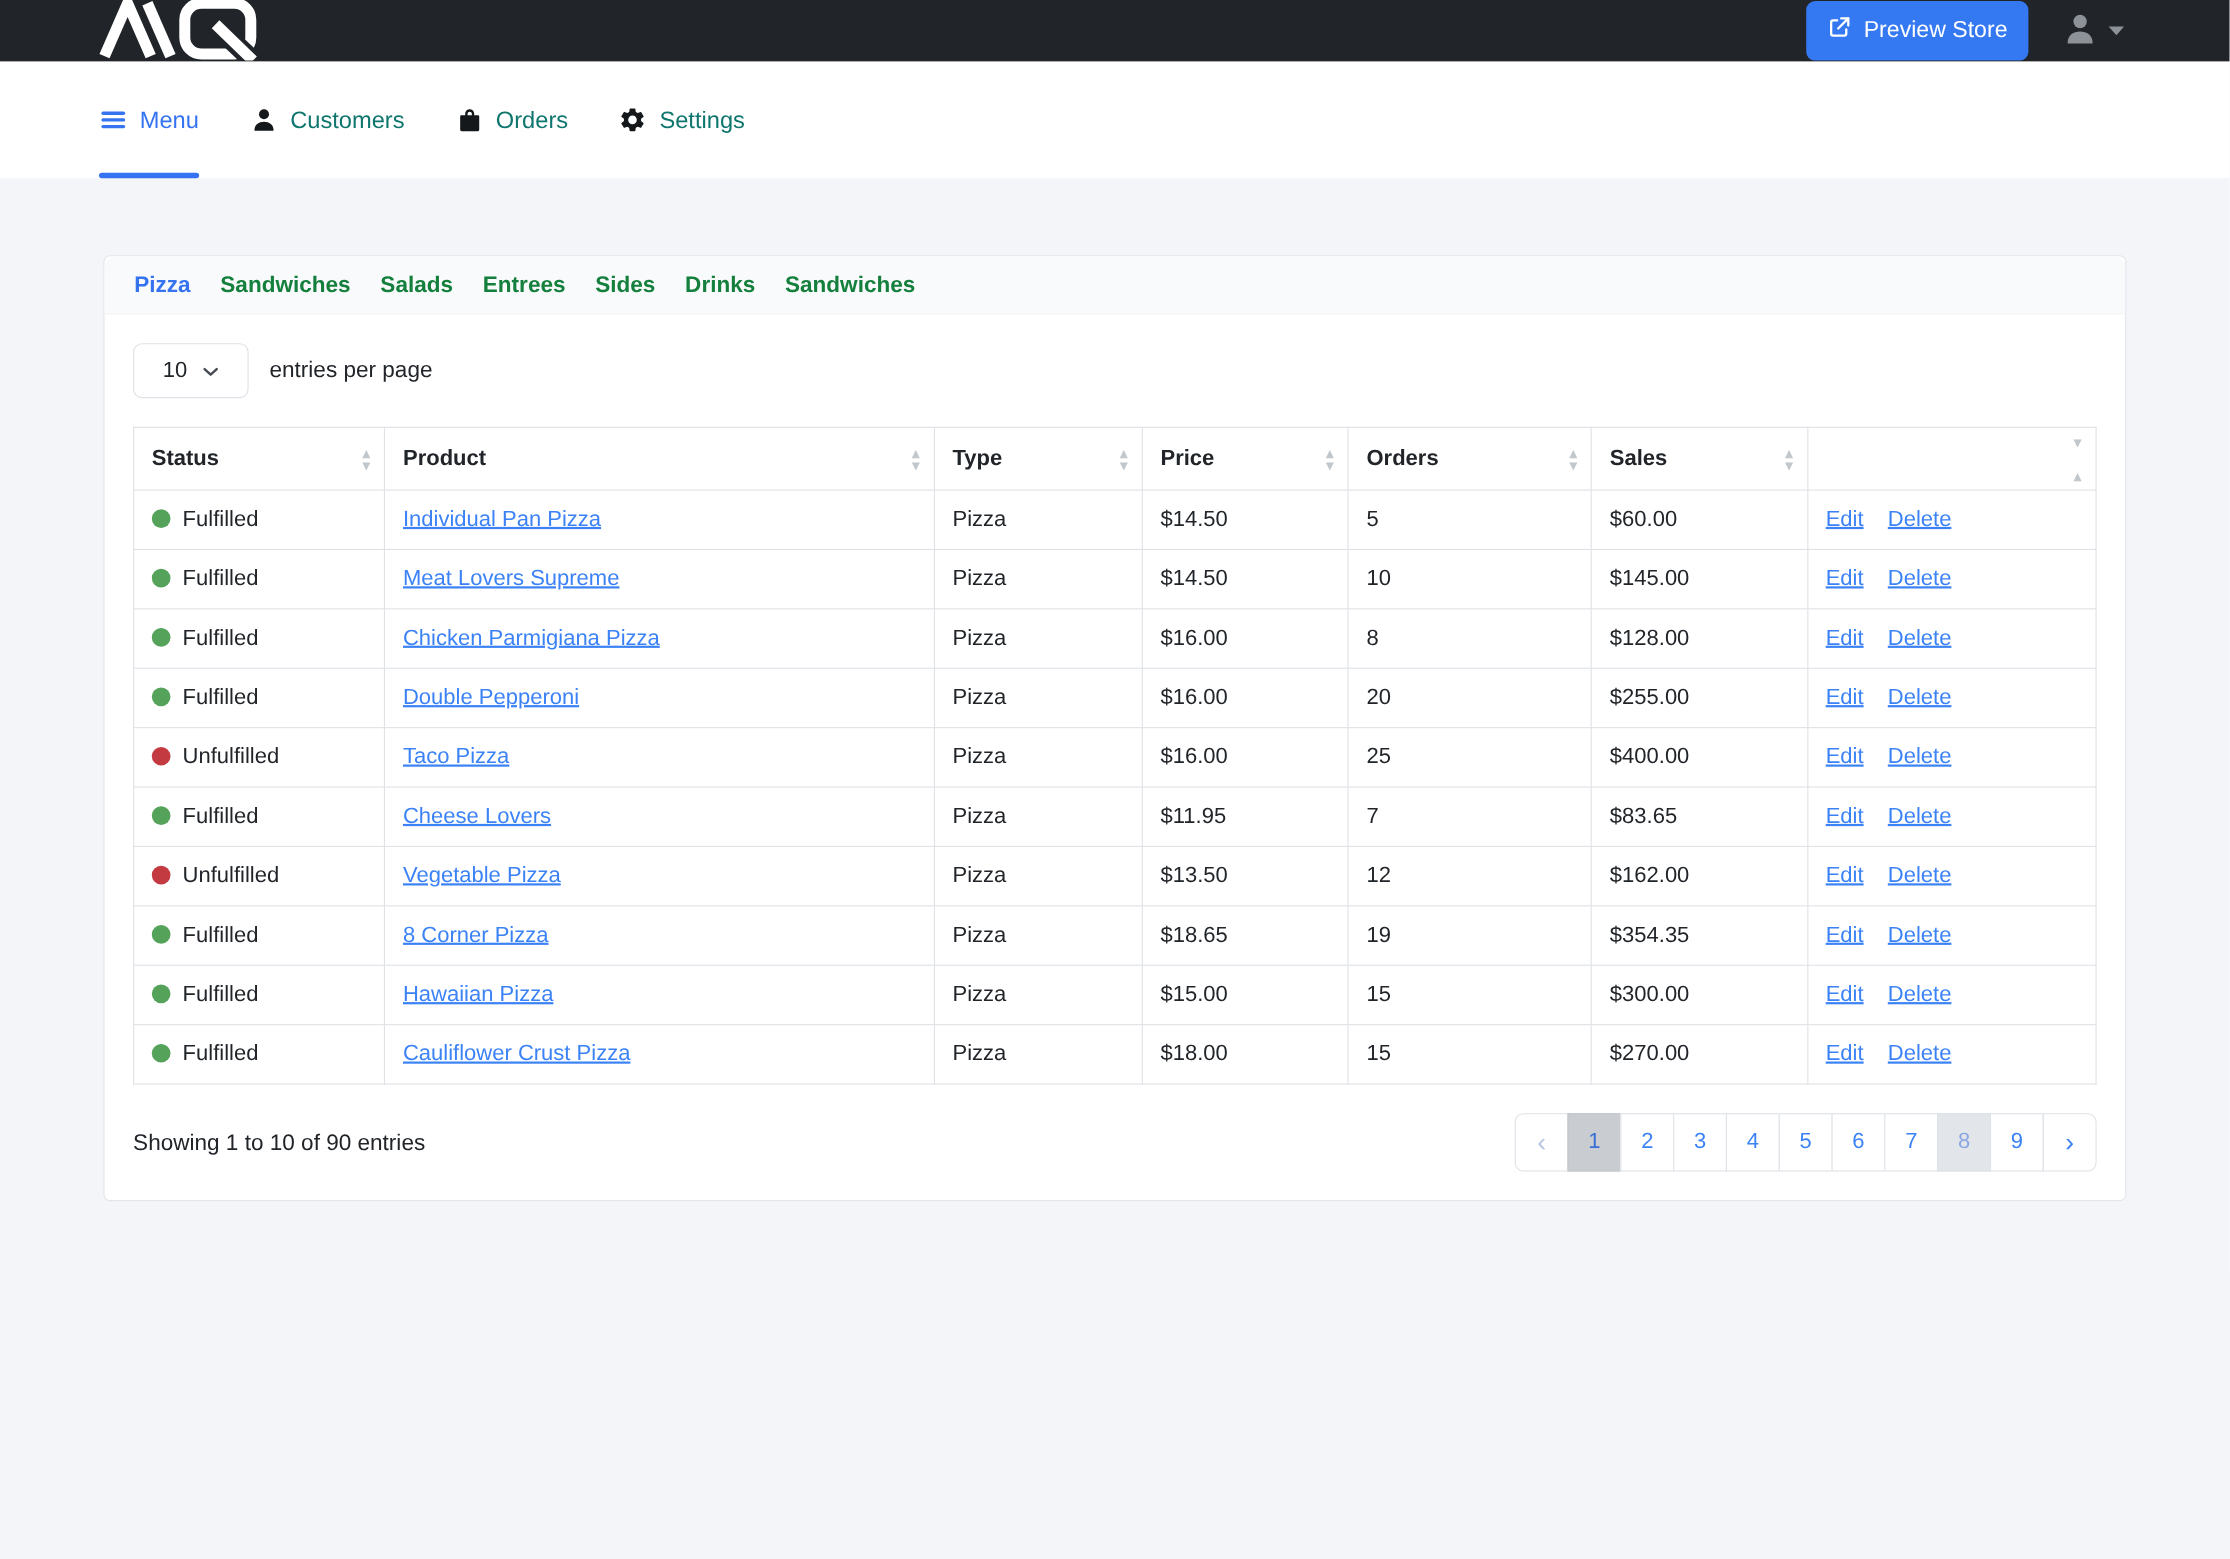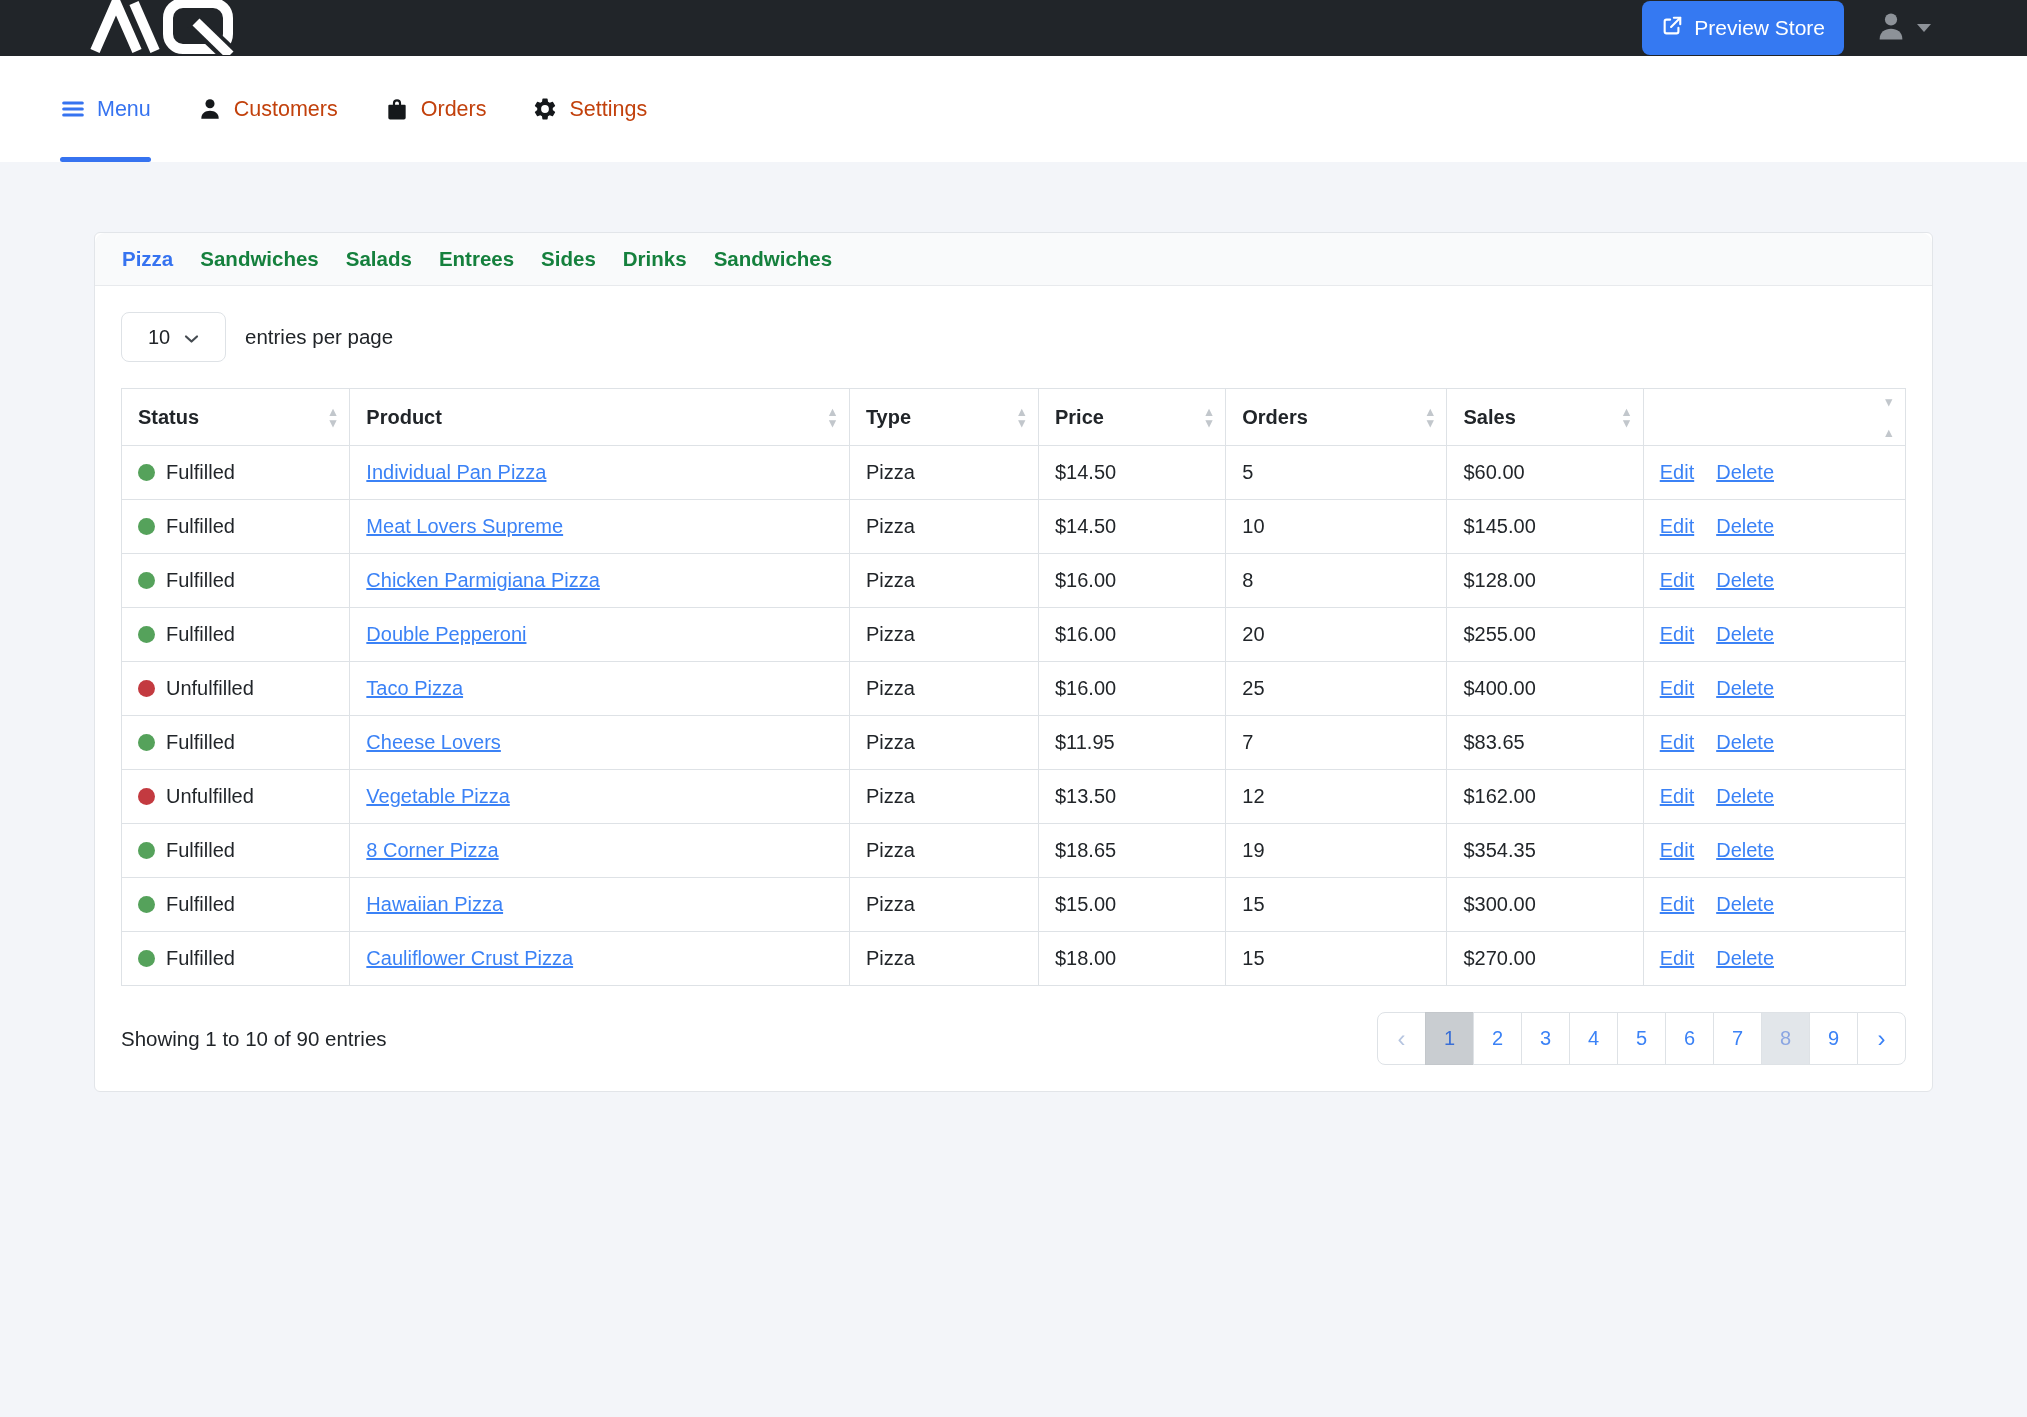--- a/index.html
+++ b/index.html
@@ -27,25 +27,25 @@
   .account { display: flex; align-items: center; gap: 9px; cursor: pointer; }
   .caret-down {
     width: 0; height: 0; border-left: 7px solid transparent;
     border-right: 7px solid transparent; border-top: 8px solid #8d9298;
   }
 
   
   .mainnav {
     height: 106px; background: #ffffff;
     display: flex; align-items: stretch; gap: 46px;
-    padding: 0 60px;
+    padding: 0 90px;
   }
   .nav-item {
     position: relative; display: flex; align-items: center; gap: 11px;
-    font-size: 21.5px; font-weight: 500; color: #c2410c; cursor: pointer;
+    font-size: 21.5px; font-weight: 500; color: #0f766e; cursor: pointer;
   }
   .nav-item .nicon { display: flex; align-items: center; }
   .nav-item.active { color: #3673f0; }
   .nav-item.active::after {
     content: ""; position: absolute; left: 0; right: 0; bottom: 0;
     height: 5px; background: #3673f0; border-radius: 3px;
   }
 
   
   .page { padding: 70px 94px 0; }

